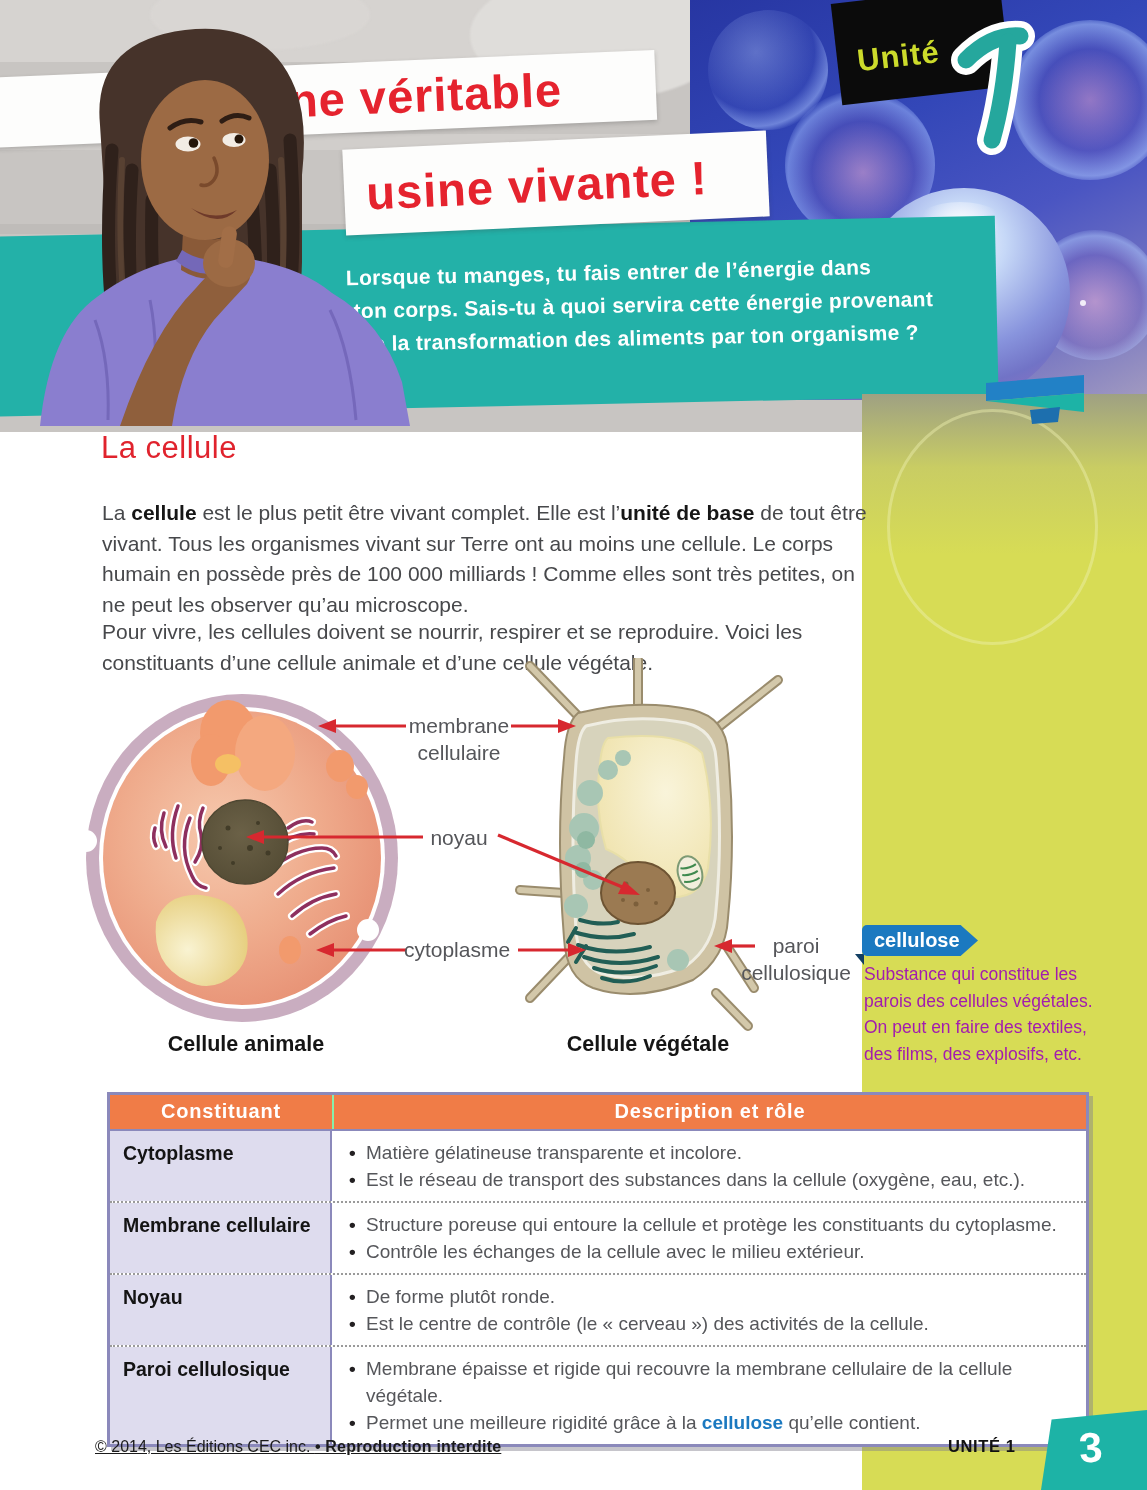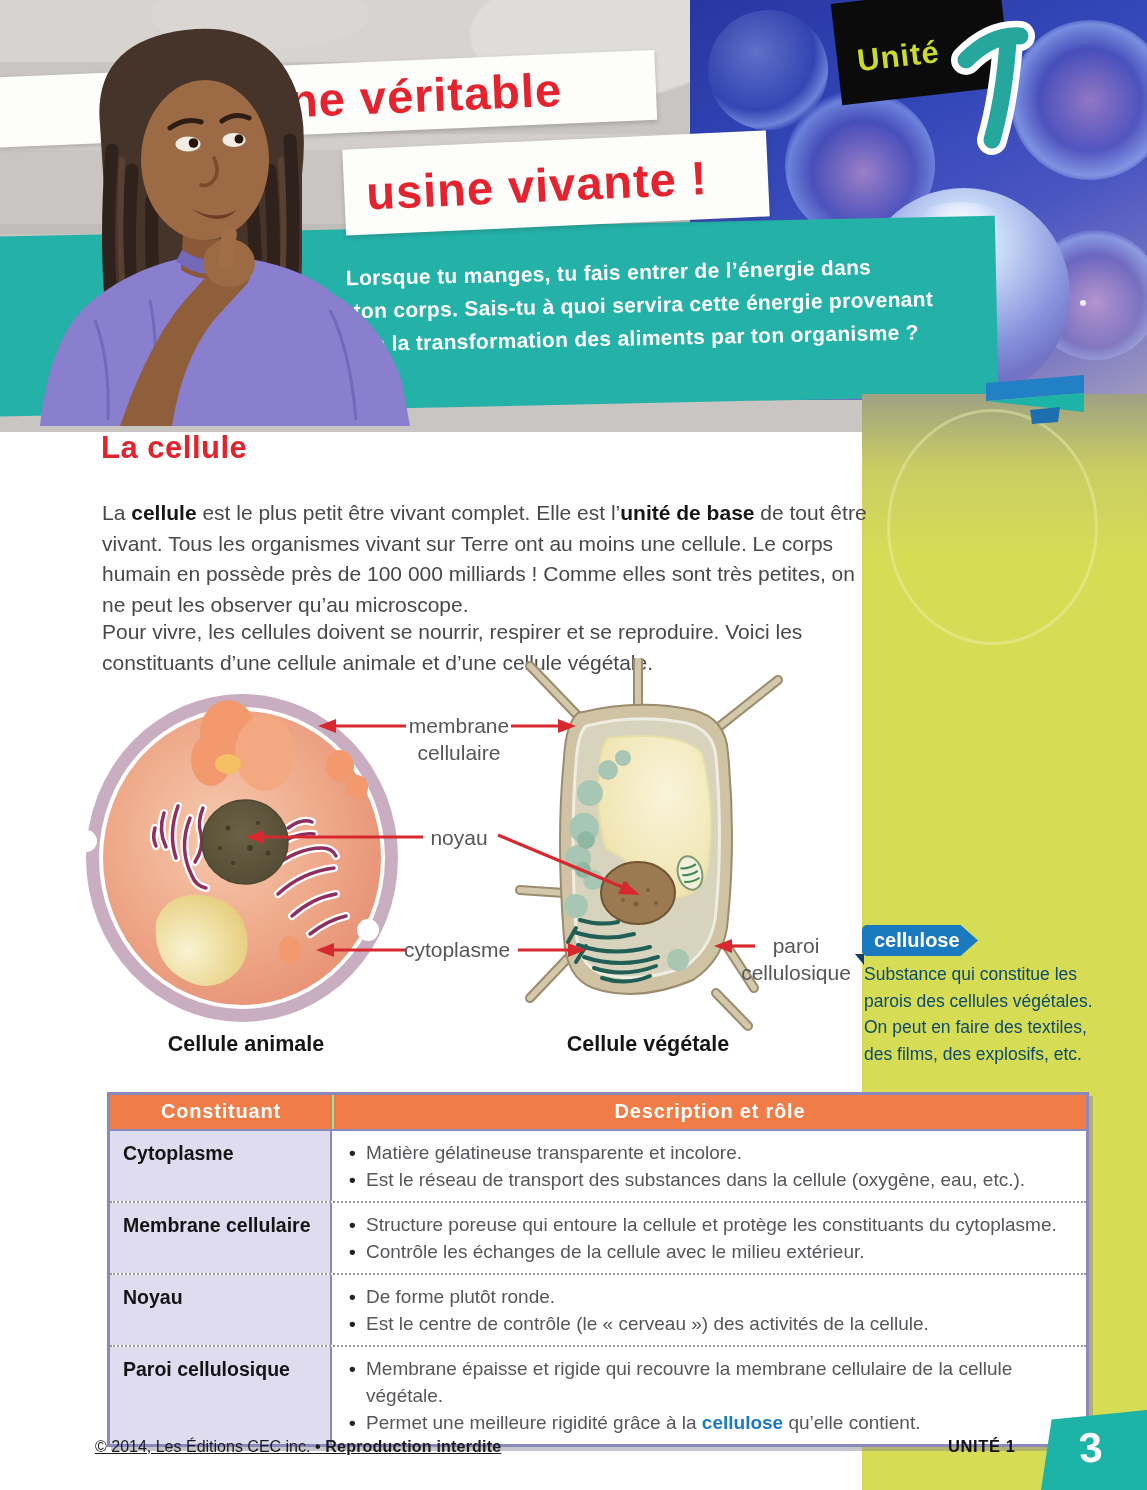--- a/index.html
+++ b/index.html
@@ -59,36 +59,36 @@
 
   
   .yellow-band{left:862px;top:394px;width:285px;height:1096px;background:#d7dc55;z-index:4;}
   .band-fade{position:absolute;left:0;top:0;width:100%;height:175px;
      background:linear-gradient(180deg, rgba(112,112,168,.55) 0%, rgba(150,150,150,.22) 42%, rgba(215,220,85,0) 92%);}
   .band-bubble{position:absolute;left:25px;top:15px;width:205px;height:230px;border-radius:50%;
      border:3px solid rgba(238,240,175,.45);}
   .ribbon-svg{left:980px;top:372px;z-index:6;}
 
   
-  .section-heading{left:101px;top:430px;color:#e0232d;font-size:31px;font-weight:700;letter-spacing:.5px;z-index:5;}
+  .section-heading{left:101px;top:430px;color:#e0232d;font-size:31px;font-weight:400;letter-spacing:.5px;z-index:5;}
   .para{color:#47484b;font-size:21px;line-height:30.5px;z-index:5;}
   .p1{left:102px;top:477px;width:778px;}
   .p2{left:102px;top:596px;width:778px;}
   .para b{color:#161616;margin-top:16px;}
 
   .diagram-svg{left:78px;top:658px;z-index:5;}
 
   
   .cellulose-wrap{left:853px;top:925px;z-index:6;}
   .tag-fold{position:absolute;left:2px;top:29px;width:0;height:0;
      border-right:9px solid #123f63;border-bottom:11px solid transparent;}
   .tag{position:absolute;left:9px;top:0;width:104px;height:31px;background:#1b79c0;
      clip-path:polygon(0 0,85% 0,100% 50%,85% 100%,0 100%);border-radius:5px 0 0 5px;
      color:#fff;font-weight:800;font-size:20px;line-height:30px;padding-left:12px;box-sizing:content-box;}
-  .definition{left:864px;top:961px;width:232px;color:#0c4a6e;font-size:17.5px;line-height:26.5px;z-index:6;}
+  .definition{left:864px;top:961px;width:232px;color:#a21caf;font-size:17.5px;line-height:26.5px;z-index:6;}
 
   
   .info-table{left:107px;top:1092px;width:982px;z-index:6;}
   .t-outer{border:3px solid #8b89bb;background:#ffffff;box-shadow:4px 4px 0 rgba(128,126,140,.45);}
   .t-head{display:grid;grid-template-columns:222px 1fr;gap:2px;background:#86efac;border-bottom:2px solid #8b89bb;}
   .t-h{background:#f07c47;color:#ffffff;font-weight:800;font-size:20px;text-align:center;
      padding:5px 0 6px 0;letter-spacing:.8px;}
   .t-row{display:grid;grid-template-columns:222px 1fr;}
   .t-row + .t-row{border-top:2px dotted #9a9a9a;}
   .t-label{background:#dedcee;font-weight:700;color:#141414;font-size:19.5px;

